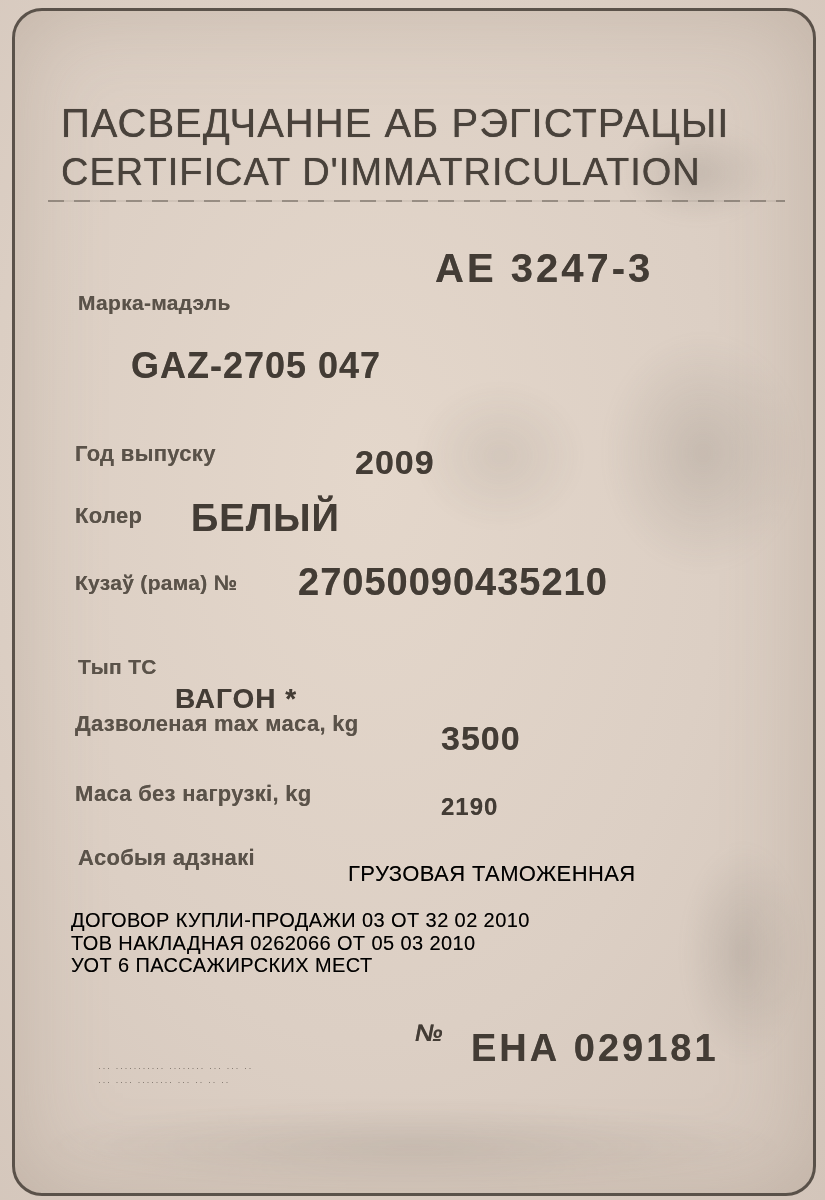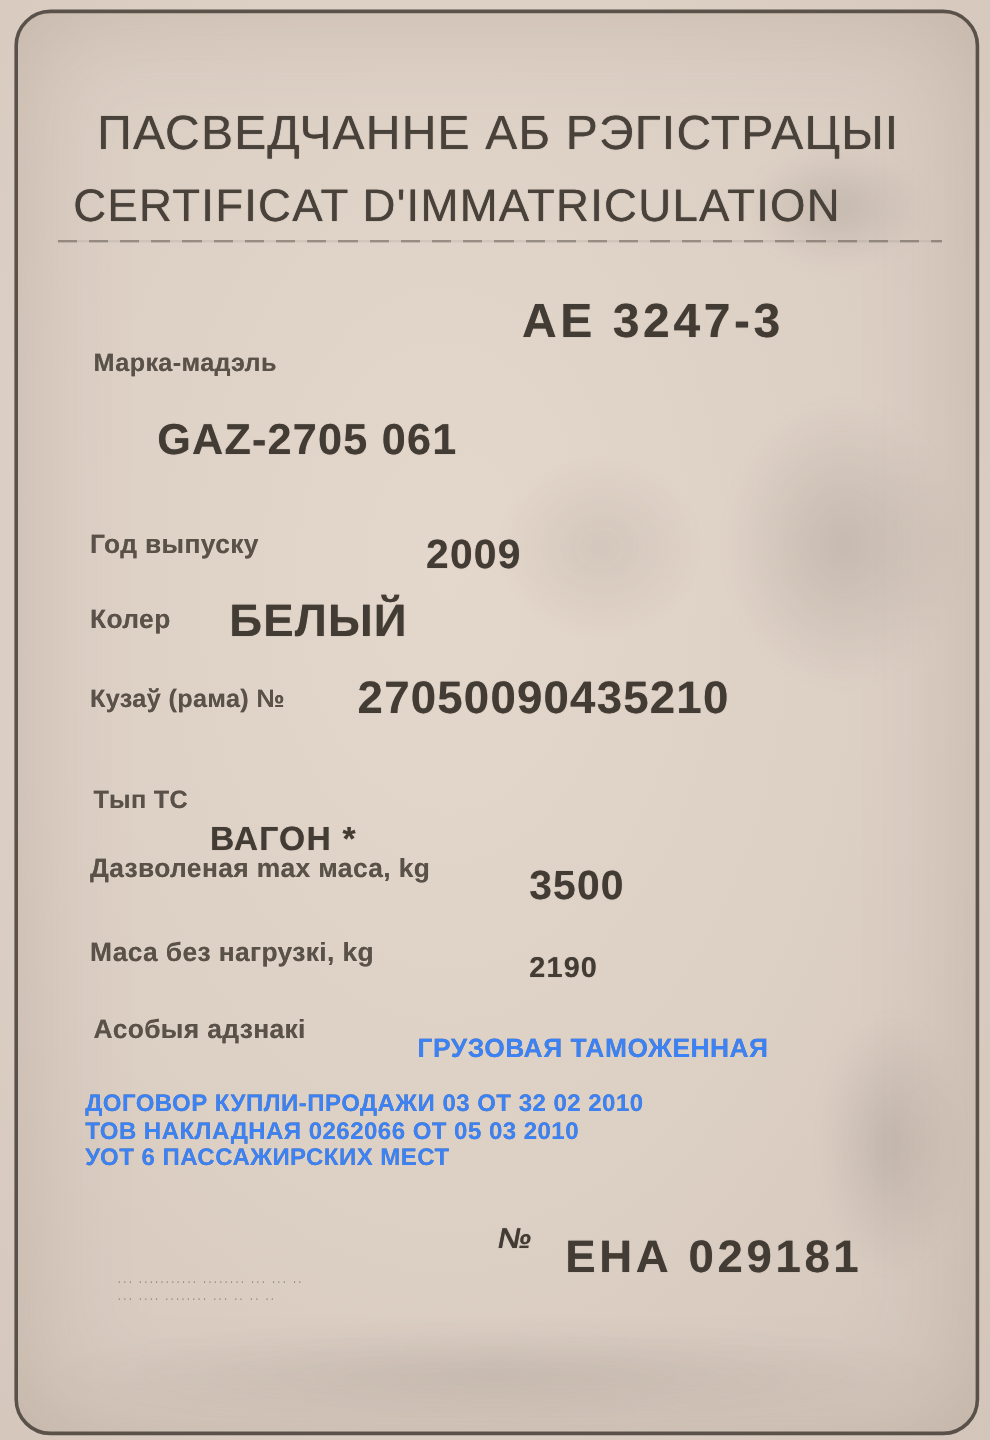--- a/index.html
+++ b/index.html
@@ -26,21 +26,21 @@
   }
   .value{
     font-weight:bold;color:#433c35;text-shadow:0 0 .6px rgba(67,60,53,.65);
   }
   .sep{
     height:2px;background:repeating-linear-gradient(90deg,
       rgba(92,84,75,.55) 0 16px, rgba(92,84,75,.10) 16px 26px);
     filter:blur(.4px);
   }
   .note{
-    font-size:20px;font-weight:bold;color:#3b82f6;letter-spacing:.4px;
+    font-size:20px;font-weight:normal;color:#000000;letter-spacing:.4px;
     text-shadow:0 0 .5px rgba(78,70,63,.7);
   }
   .fine{
     font-size:9px;color:rgba(100,92,84,.8);letter-spacing:1.5px;
     filter:blur(.5px);line-height:14px;
   }
   .stain{position:absolute;pointer-events:none;border-radius:50%;
     background:radial-gradient(rgba(120,112,103,.22), rgba(120,112,103,0) 70%);
     filter:blur(6px);}
   .stain.band{border-radius:10px;}
@@ -50,28 +50,28 @@
 <body>
 
 <div class="card scan-text">
 
   <div class="stain" style="left:588px;top:322px;width:200px;height:240px;"></div>
   <div class="stain" style="left:608px;top:112px;width:150px;height:100px;"></div>
   <div class="stain" style="left:668px;top:832px;width:120px;height:220px;"></div>
   <div class="stain" style="left:400px;top:370px;width:170px;height:150px;opacity:.6;"></div>
   <div class="stain band" style="left:18px;top:1092px;width:760px;height:86px;opacity:.8;"></div>
 
-  <div class="abs title" style="left:46px;top:78px;margin-left:20px;">ПАСВЕДЧАННЕ АБ РЭГІСТРАЦЫІ</div>
+  <div class="abs title" style="left:46px;top:90px;">ПАСВЕДЧАННЕ АБ РЭГІСТРАЦЫІ</div>
   <div class="abs title" style="left:46px;top:140px;font-size:38px;">CERTIFICAT D'IMMATRICULATION</div>
   <div class="abs sep" style="left:33px;top:189px;width:737px;"></div>
 
   <div class="abs value" style="left:420px;top:235px;font-size:40px;letter-spacing:3px;">АЕ 3247-3</div>
 
   <div class="abs label" style="left:63px;top:280px;">Марка-мадэль</div>
-  <div class="abs value" style="left:116px;top:334px;font-size:36px;letter-spacing:1px;">GAZ-2705 061</div>
+  <div class="abs value" style="left:116px;top:334px;font-size:36px;letter-spacing:1px;">GAZ-2705 047</div>
 
   <div class="abs label" style="left:60px;top:430px;font-size:22px;">Год выпуску</div>
   <div class="abs value" style="left:340px;top:432px;font-size:34px;letter-spacing:1px;">2009</div>
 
   <div class="abs label" style="left:60px;top:492px;font-size:22px;">Колер</div>
   <div class="abs value" style="left:176px;top:486px;font-size:38px;letter-spacing:1px;">БЕЛЫЙ</div>
 
   <div class="abs label" style="left:60px;top:560px;">Кузаў (рама) №</div>
   <div class="abs value" style="left:283px;top:550px;font-size:38px;letter-spacing:1px;">27050090435210</div>
 

